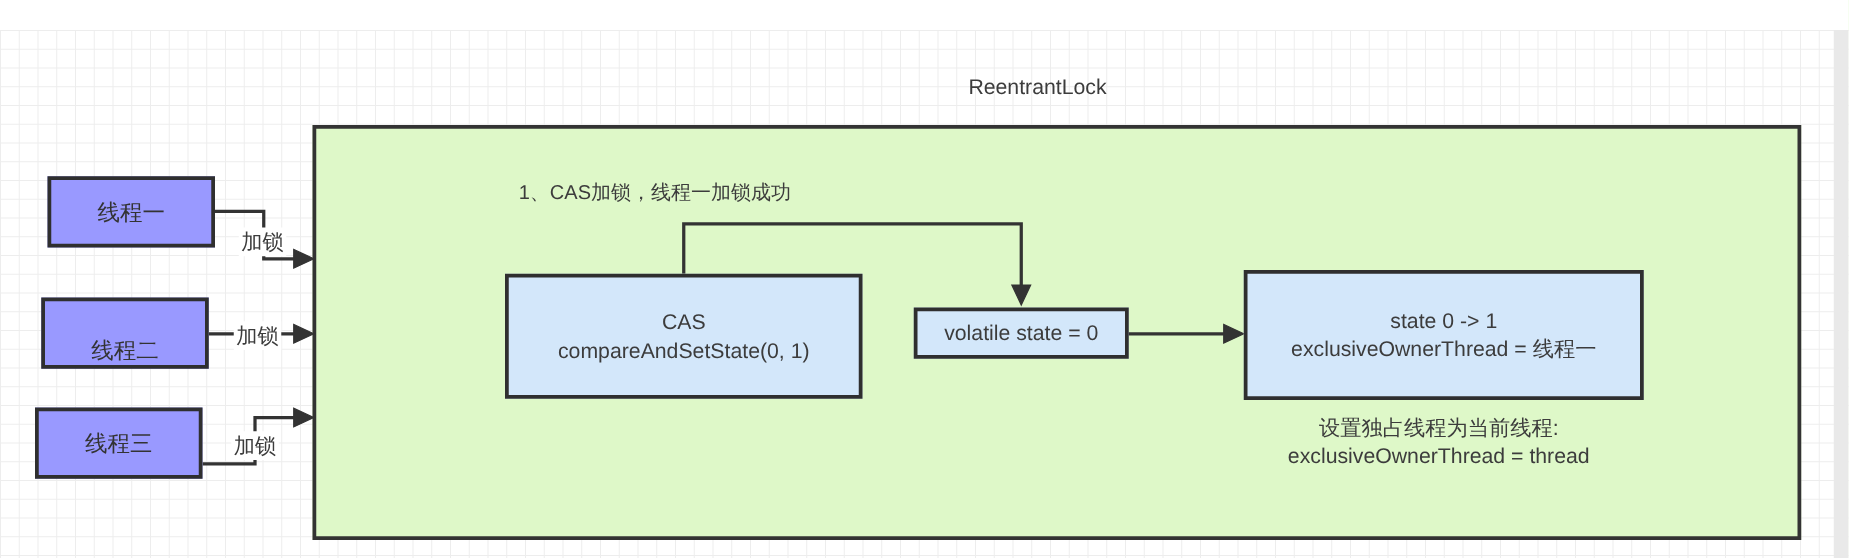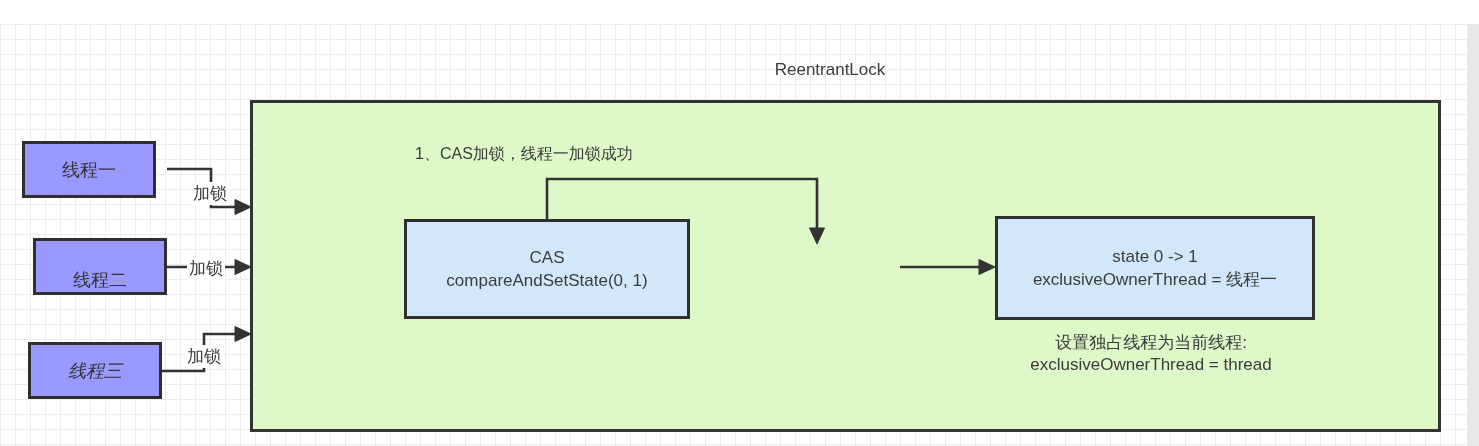--- a/index.html
+++ b/index.html
@@ -48,23 +48,23 @@
   }
   .thread-box{
     position:absolute;
     width:128px; height:51px;
     background:var(--thread-fill);
     border:3px solid var(--node-border);
     display:flex; align-items:center; justify-content:center;
     font-size:18px;
     color:#333;
   }
-  .thread-1{left:22px; top:117px;}
+  .thread-1{left:38px; top:117px;}
   .thread-2{left:33px; top:214px;align-items:flex-end;}
-  .thread-3{left:28px; top:318px;font-style:italic;}
+  .thread-3{left:28px; top:302px;}
   .node-box{
     position:absolute;
     background:var(--node-fill);
     border:3px solid var(--node-border);
     display:flex; flex-direction:column; align-items:center; justify-content:center;
     font-size:17px;
     line-height:23px;
     text-align:center;
     color:var(--text);
   }
@@ -170,20 +170,23 @@
   <div class="edge-label lock-label-2">加锁</div>
   <div class="edge-label lock-label-3">加锁</div>
 
   <div class="annotation-1">1、CAS加锁，线程一加锁成功</div>
 
   <div class="node-box cas-box">
     <div>CAS</div>
     <div>compareAndSetState(0, 1)</div>
   </div>
 
+  <div class="node-box volatile-box">
+    <div>volatile state = 0</div>
+  </div>
 
   <div class="node-box state-box">
     <div>state 0 -&gt; 1</div>
     <div>exclusiveOwnerThread = 线程一</div>
   </div>
 
   <div class="annotation-2">
     <div>设置独占线程为当前线程:</div>
     <div>exclusiveOwnerThread = thread</div>
   </div>

